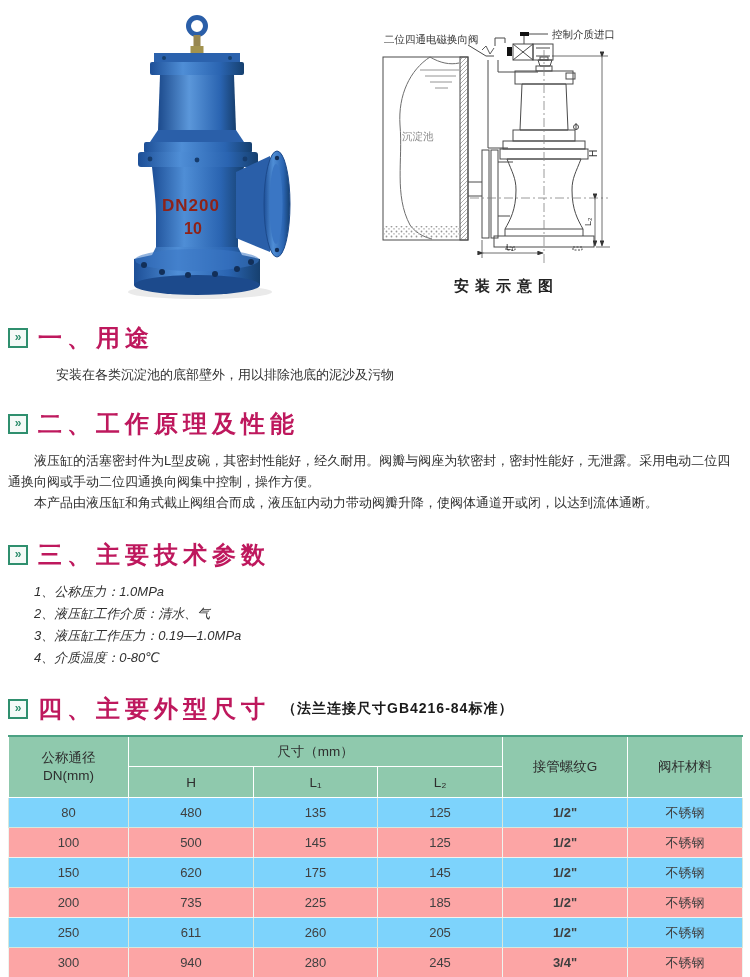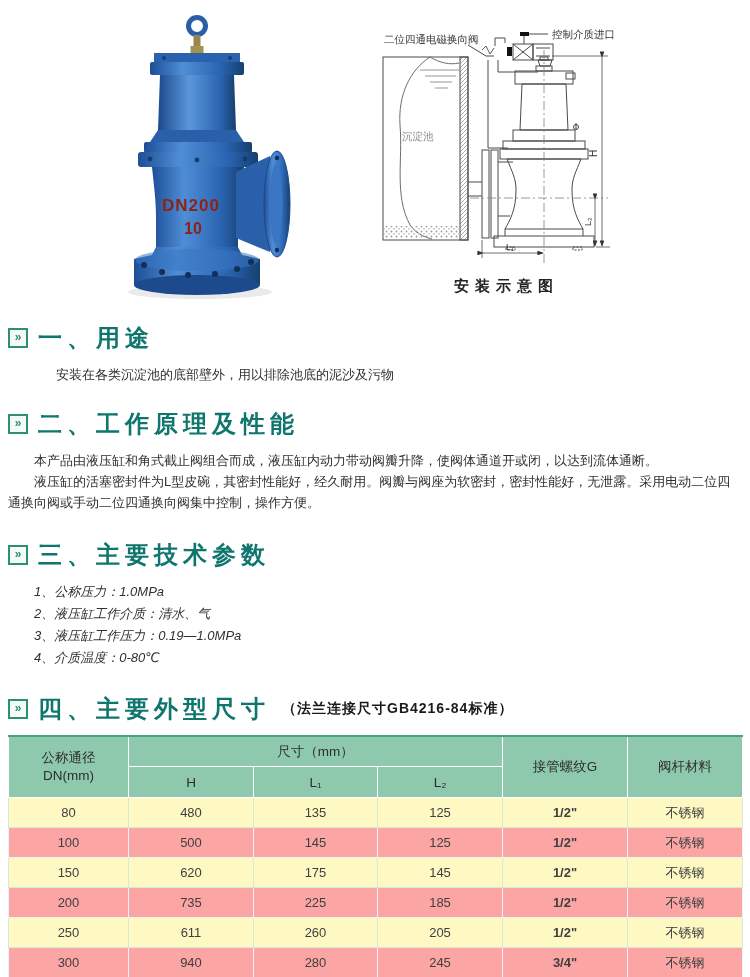--- a/index.html
+++ b/index.html
@@ -13,21 +13,21 @@
   .photo-svg{position:absolute;left:120px;top:6px;}
   .diagram-svg{position:absolute;left:370px;top:10px;}
   
   .section{padding:0 8px;}
   .sec-head{display:flex;align-items:center;gap:10px;margin:0;}
   .sec-icon{
     width:16px;height:16px;border:2px solid #2f8f6e;background:#f4faf7;
     color:#2f8f6e;font-weight:bold;font-size:12px;line-height:15px;
     text-align:center;flex:0 0 auto;
   }
-  .sec-title{font-size:24px;font-weight:bold;color:#0f766e;letter-spacing:5px;}
+  .sec-title{font-size:24px;font-weight:bold;color:#be185d;letter-spacing:5px;}
   .sec-subtitle{font-size:14px;font-weight:bold;color:#1a1a1a;letter-spacing:1px;margin-left:2px;text-align:right;}
   .sec1{margin-top:14px;}
   .sec1 .body-text{margin:12px 0 0 48px;font-size:13px;}
   .sec2{margin-top:24px;}
   .sec2 .paras{margin-top:10px;font-size:13px;line-height:21px;}
   .sec2 .paras p{margin:0;text-indent:2em;}
   .sec3{margin-top:26px;}
   .param-list{margin:10px 0 0 26px;font-style:italic;}
   .param-item{font-size:13px;line-height:22px;}
   .sec4{margin-top:24px;}
@@ -37,21 +37,21 @@
     font-size:13px;color:#3f3f3f;
   }
   .dims-table th{
     background:#8fc9ad;font-weight:normal;color:#2e2e2e;font-size:13.5px;
     border:1px solid #ffffff;border-top:2px solid #4ba183;padding:0;
   }
   .dims-table thead tr:nth-child(1) th{height:29px;}
   .dims-table thead tr:nth-child(2) th{height:30px;border-top:1px solid #ffffff;}
   .dims-table th.rowspan2{height:61px;line-height:18px;}
   .dims-table td{
-    height:29px;text-align:center;border:1px solid #d7e7dc;background:#fef9c3;padding:0;
+    height:29px;text-align:center;border:1px solid #d7e7dc;background:#7dd3fc;padding:0;
   }
   .dims-table tr.alt td{background:#fca5a5;border-color:#eef4f0;}
   .dims-table td.c4{font-weight:bold;}
   svg text{font-family:"Liberation Sans","DejaVu Sans",sans-serif;}
 </style>
 </head>
 <body>
 
 <div class="top-area">
 
@@ -227,22 +227,22 @@
   </div>
   <div class="body-text">安装在各类沉淀池的底部壁外，用以排除池底的泥沙及污物</div>
 </div>
 
 <div class="section sec2">
   <div class="sec-head">
     <span class="sec-icon">»</span>
     <span class="sec-title">二、工作原理及性能</span>
   </div>
   <div class="paras">
+    <p>液压缸的活塞密封件为L型皮碗，其密封性能好，经久耐用。阀瓣与阀座为软密封，密封性能好，无泄露。采用电动二位四通换向阀或手动二位四通换向阀集中控制，操作方便。</p>
     <p>本产品由液压缸和角式截止阀组合而成，液压缸内动力带动阀瓣升降，使阀体通道开或闭，以达到流体通断。</p>
-    <p>液压缸的活塞密封件为L型皮碗，其密封性能好，经久耐用。阀瓣与阀座为软密封，密封性能好，无泄露。采用电动二位四通换向阀或手动二位四通换向阀集中控制，操作方便。</p>
   </div>
 </div>
 
 <div class="section sec3">
   <div class="sec-head">
     <span class="sec-icon">»</span>
     <span class="sec-title">三、主要技术参数</span>
   </div>
   <div class="param-list">
       <div class="param-item">1、公称压力：1.0MPa</div>

